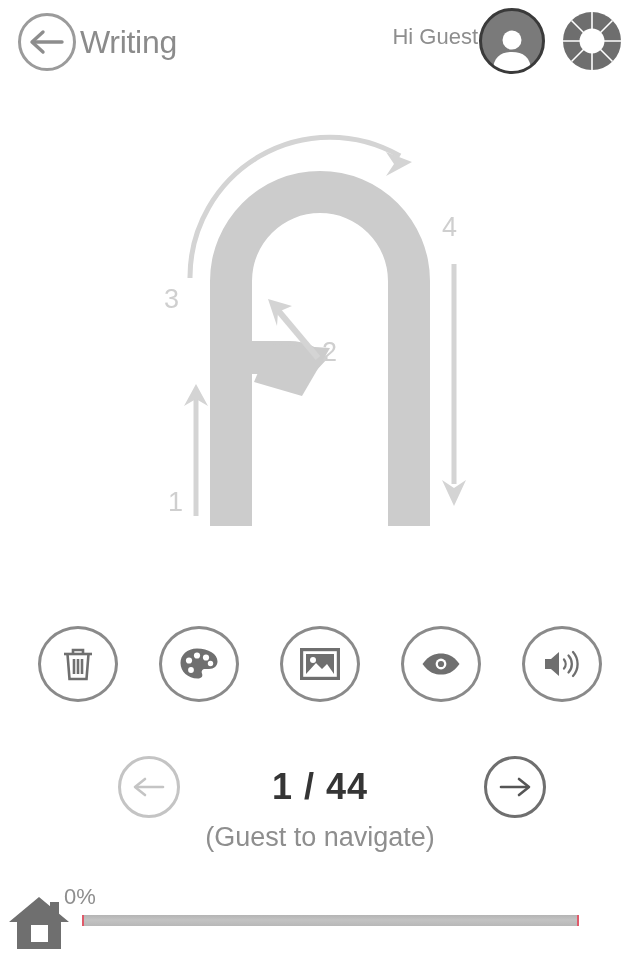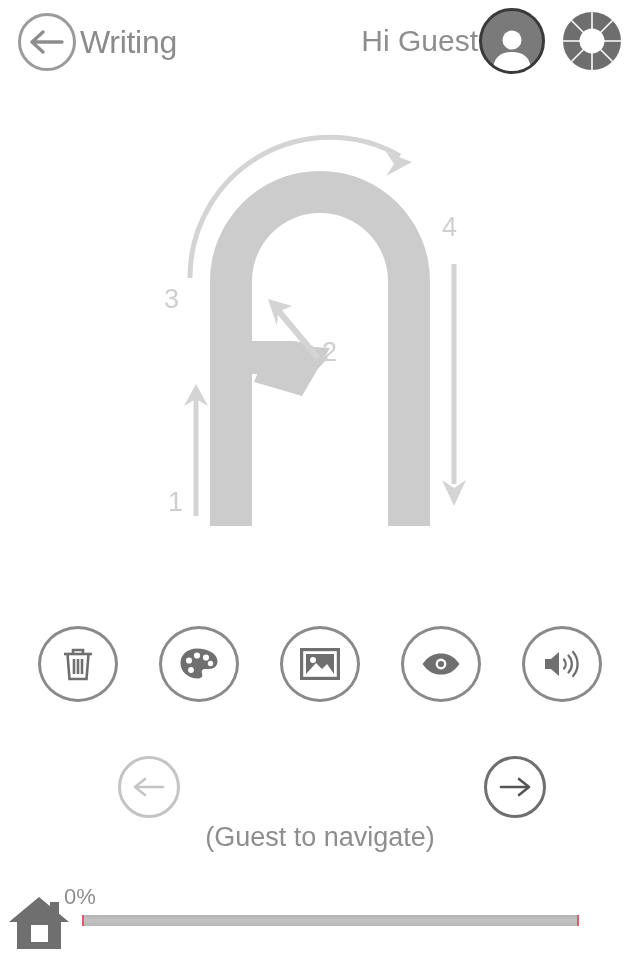--- a/index.html
+++ b/index.html
@@ -45,21 +45,21 @@
     top: 24px;
     font-size: 32px;
     color: #8b8b8b;
     letter-spacing: -0.3px;
     white-space: nowrap;
   }
   .greeting {
     position: absolute;
     right: 162px;
     top: 24px;
-    font-size: 30px;
+    font-size: 22px;
     color: #8e8e8e;
     white-space: nowrap;
   }
   .avatar {
     position: absolute;
     left: 479px;
     top: 8px;
     width: 66px;
     height: 66px;
     border-radius: 50%;
@@ -374,20 +374,21 @@
     <span>
       <svg width="34" height="26" viewBox="0 0 34 26">
         <g stroke="#c4c4c4" stroke-width="2.6" fill="none" stroke-linecap="round" stroke-linejoin="round">
           <line x1="31" y1="13" x2="4" y2="13"></line>
           <polyline points="13,5 3,13 13,21"></polyline>
         </g>
       </svg>
     </span>
   </div>
 
+  <div class="counter">1 / 44</div>
 
   <div class="nav-btn nav-next">
     <span>
       <svg width="34" height="26" viewBox="0 0 34 26">
         <g stroke="#555555" stroke-width="2.6" fill="none" stroke-linecap="round" stroke-linejoin="round">
           <line x1="3" y1="13" x2="30" y2="13"></line>
           <polyline points="21,5 31,13 21,21"></polyline>
         </g>
       </svg>
     </span>

